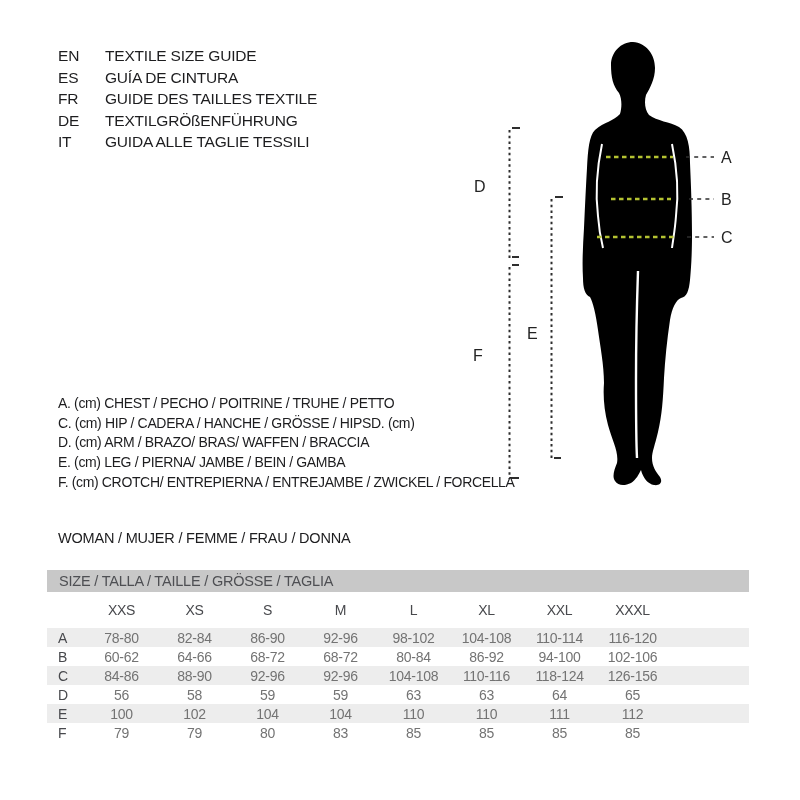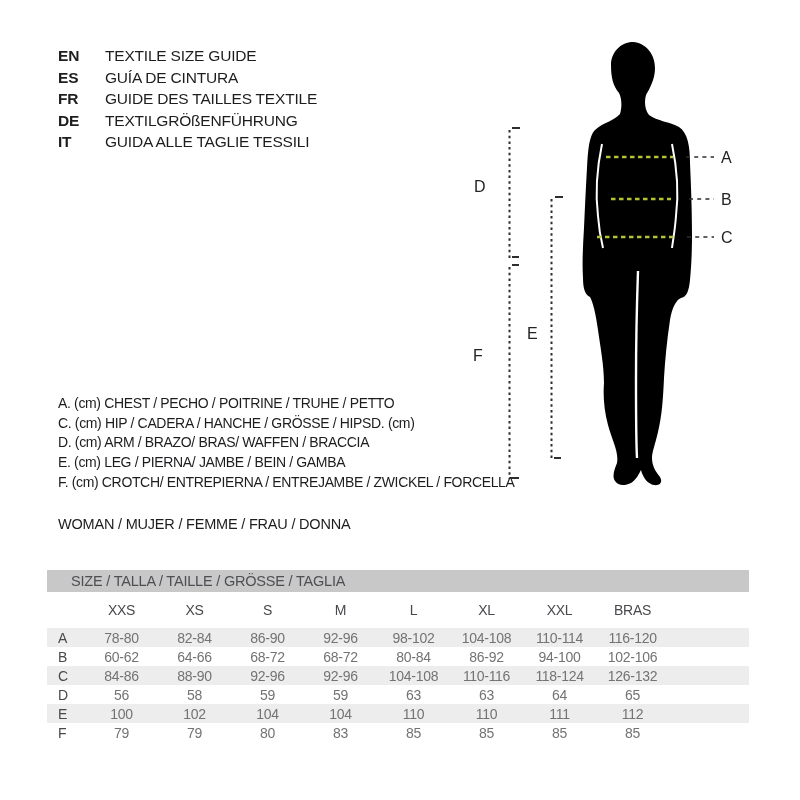--- a/index.html
+++ b/index.html
@@ -3,32 +3,32 @@
 <meta charset="utf-8">
 <style>
   html,body{margin:0;padding:0;}
   body{
     width:800px;height:800px;background:#ffffff;position:relative;overflow:hidden;
     font-family:"Liberation Sans", sans-serif;color:#1d1d1f;
   }
   
   .lang-block{position:absolute;left:58px;top:45px;}
   .lang-row{height:21.5px;line-height:21.5px;font-size:15.5px;letter-spacing:-0.2px;white-space:nowrap;}
-  .lang-code{display:inline-block;width:47px;font-weight:bold;}
+  .lang-code{display:inline-block;width:47px;}
   
   .diagram{position:absolute;left:460px;top:25px;width:320px;height:470px;}
   
   .measure-list{position:absolute;left:58px;top:394px;}
   .measure-item{height:19.7px;line-height:19.7px;font-size:14px;letter-spacing:-0.35px;white-space:nowrap;}
   
-  .gender-label{position:absolute;left:58px;top:516px;font-size:14.5px;letter-spacing:-0.2px;}
+  .gender-label{position:absolute;left:58px;top:530px;font-size:14.5px;letter-spacing:-0.2px;}
   
   .size-table{position:absolute;left:47px;top:570px;width:702px;}
   .size-bar{height:22px;line-height:22px;background:#c8c8c8;color:#4e4f53;
-            padding-left:24px;font-size:14.5px;letter-spacing:-0.2px;box-sizing:border-box;}
+            padding-left:12px;font-size:14.5px;letter-spacing:-0.2px;box-sizing:border-box;}
   .t-row{display:grid;grid-template-columns:38px repeat(8,73px) 1fr;align-items:center;height:19px;}
   .t-row.head{height:36px;}
   .t-row.alt{background:#ededed;}
   .t-cell{text-align:center;font-size:14px;color:#737373;letter-spacing:-0.3px;}
   .t-label{text-align:left;padding-left:11px;font-size:14px;color:#48494d;}
   .t-head-cell{text-align:center;font-size:14px;color:#48494d;letter-spacing:-0.3px;}
 </style>
 </head>
 <body>
 
@@ -118,21 +118,21 @@
   <div id="table-body">
       <div class="t-row head">
         <span class="t-label"></span>
         <span class="t-head-cell">XXS</span>
         <span class="t-head-cell">XS</span>
         <span class="t-head-cell">S</span>
         <span class="t-head-cell">M</span>
         <span class="t-head-cell">L</span>
         <span class="t-head-cell">XL</span>
         <span class="t-head-cell">XXL</span>
-        <span class="t-head-cell">BRAS</span>
+        <span class="t-head-cell">XXXL</span>
         <span class="t-cell"></span>
       </div>
       <div class="t-row alt">
         <span class="t-label">A</span>
         <span class="t-cell">78-80</span>
         <span class="t-cell">82-84</span>
         <span class="t-cell">86-90</span>
         <span class="t-cell">92-96</span>
         <span class="t-cell">98-102</span>
         <span class="t-cell">104-108</span>
@@ -154,21 +154,21 @@
       </div>
       <div class="t-row alt">
         <span class="t-label">C</span>
         <span class="t-cell">84-86</span>
         <span class="t-cell">88-90</span>
         <span class="t-cell">92-96</span>
         <span class="t-cell">92-96</span>
         <span class="t-cell">104-108</span>
         <span class="t-cell">110-116</span>
         <span class="t-cell">118-124</span>
-        <span class="t-cell">126-132</span>
+        <span class="t-cell">126-156</span>
         <span class="t-cell"></span>
       </div>
       <div class="t-row">
         <span class="t-label">D</span>
         <span class="t-cell">56</span>
         <span class="t-cell">58</span>
         <span class="t-cell">59</span>
         <span class="t-cell">59</span>
         <span class="t-cell">63</span>
         <span class="t-cell">63</span>

